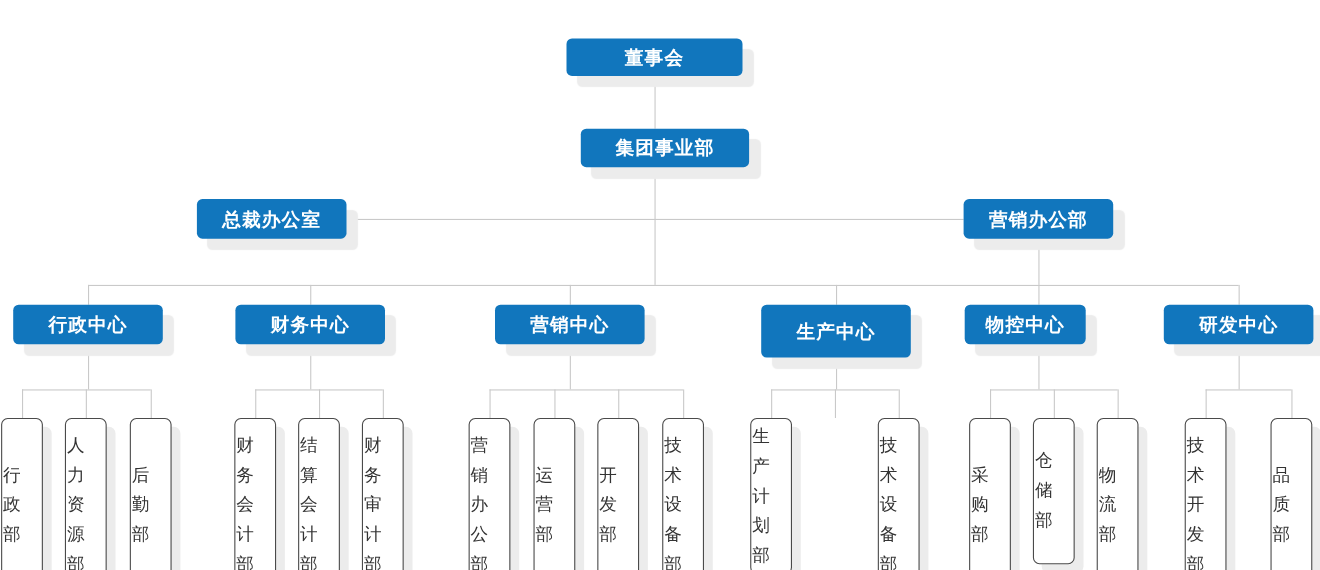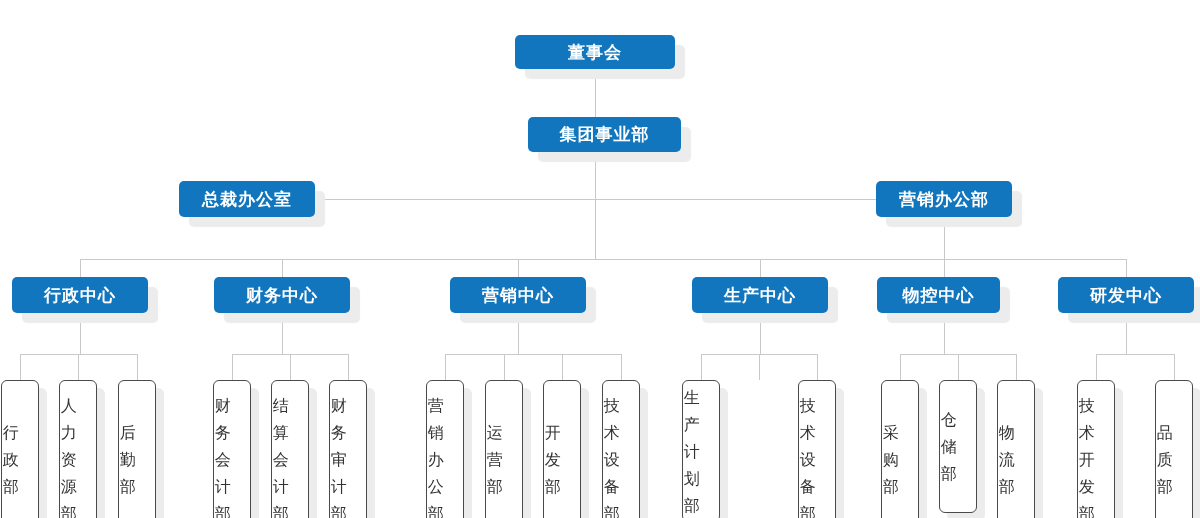--- a/index.html
+++ b/index.html
@@ -83,22 +83,22 @@
   <div class="node" style="left:515px;top:3px;width:160px;height:34px">董事会</div>
 
   <div class="node" style="left:528px;top:85px;width:153px;height:35px">集团事业部</div>
 
   <div class="node" style="left:179px;top:149px;width:136px;height:36px">总裁办公室</div>
   <div class="node" style="left:876px;top:149px;width:136px;height:36px">营销办公部</div>
 
   <div class="node" style="left:12px;top:245px;width:136px;height:36px">行政中心</div>
   <div class="node" style="left:214px;top:245px;width:136px;height:36px">财务中心</div>
   <div class="node" style="left:450px;top:245px;width:136px;height:36px">营销中心</div>
-  <div class="node" style="left:692px;top:245px;width:136px;height:36px">生产中心</div>
-  <div class="node" style="left:877px;top:245px;width:123px;height:36px">物控中心</div>
+  <div class="node" style="left:692px;top:245px;width:136px;height:48px">生产中心</div>
+  <div class="node" style="left:877px;top:245px;width:110px;height:36px">物控中心</div>
   <div class="node" style="left:1058px;top:245px;width:136px;height:36px">研发中心</div>
 
   <div class="leaf" style="left:1px;top:348px;width:38px;height:159px">
     <div class="leaf-label">行政部</div>
   </div>
   <div class="leaf" style="left:59px;top:348px;width:38px;height:159px">
     <div class="leaf-label">人力资源部</div>
   </div>
   <div class="leaf" style="left:118px;top:348px;width:38px;height:159px">
     <div class="leaf-label">后勤部</div>

